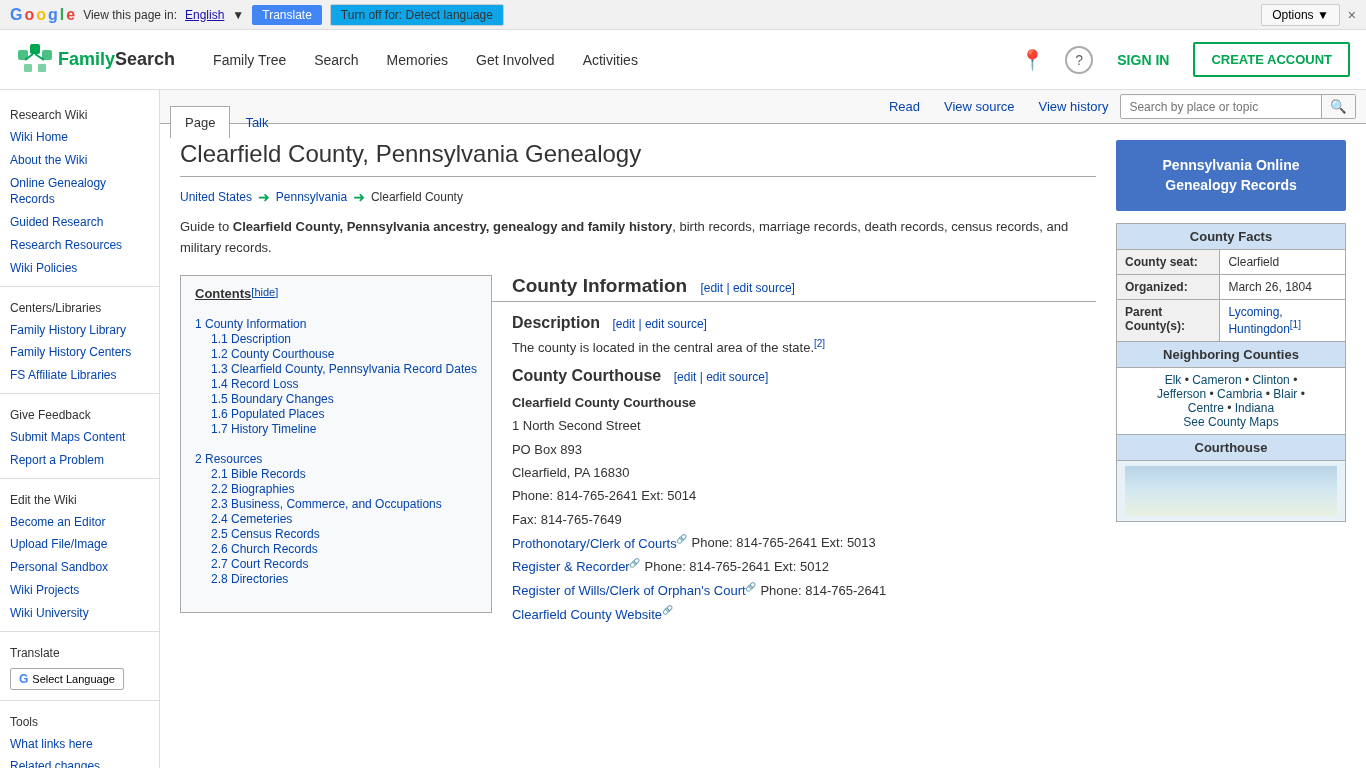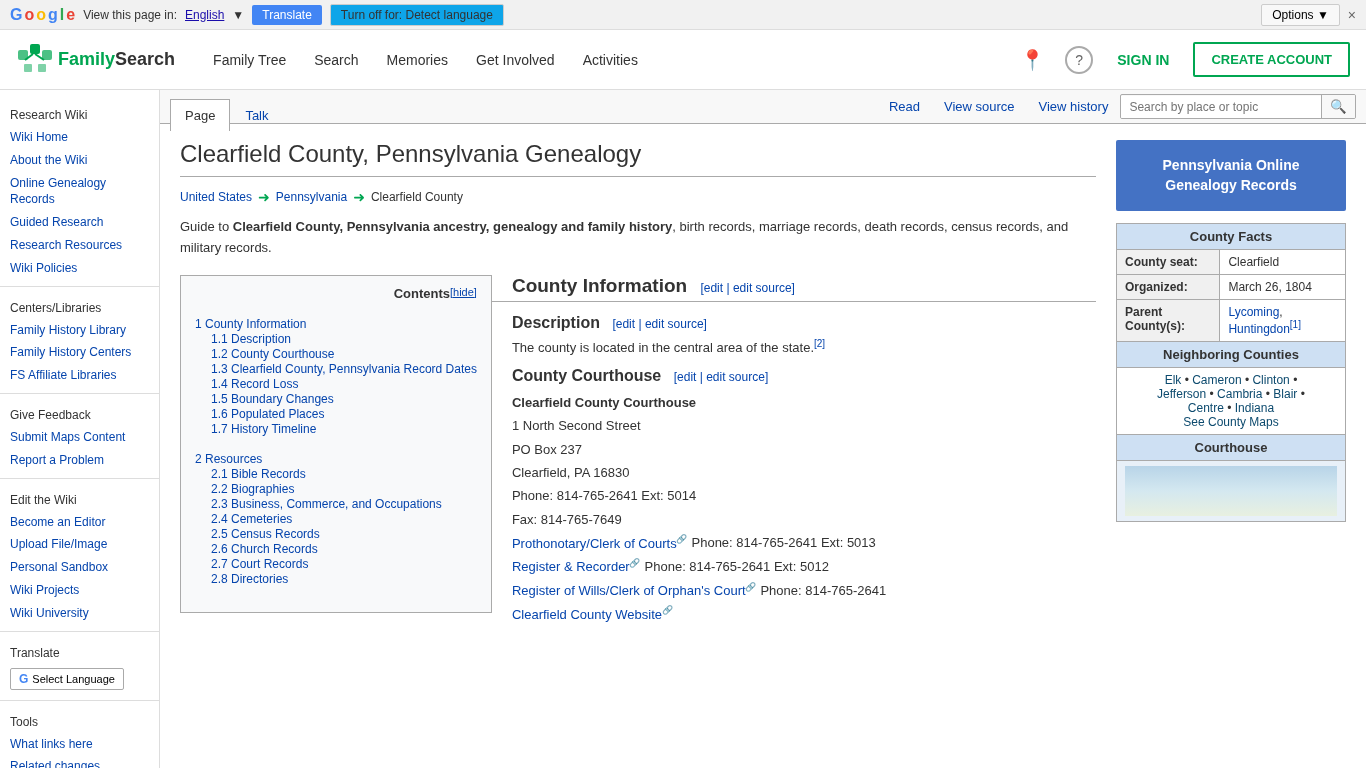--- a/index.html
+++ b/index.html
@@ -102,21 +102,21 @@
     .content-area { flex: 1; display: flex; flex-direction: column; }
 
     
     .tab-bar {
       display: flex; align-items: center; border-bottom: 1px solid #aaa;
       padding: 0 10px; background: #f8f8f8;
     }
     .tab {
       padding: 8px 14px; cursor: pointer; font-size: 13px;
       border: 1px solid transparent; border-bottom: none;
-      position: relative; top: 8px;
+      position: relative; top: 15px;
     }
     .tab.active {
       background: #fff; border-color: #aaa;
       border-bottom-color: #fff; color: #333;
     }
     .tab:not(.active) { color: #0645ad; }
     .tab-spacer { flex: 1; }
     .tab-action { color: #0645ad; font-size: 13px; padding: 8px 12px; cursor: pointer; }
     .search-wiki {
       display: flex; align-items: center; border: 1px solid #aaa;
@@ -150,21 +150,21 @@
     
     .contents-box {
       border: 1px solid #aaa; background: #f8f9fa;
       padding: 10px 14px; display: inline-block;
       min-width: 280px; max-width: 320px;
       float: left; margin-right: 20px; margin-bottom: 10px;
       font-size: 12px;
     }
     .contents-title {
       font-weight: bold; font-size: 13px; margin-bottom: 12px;
-      display: flex; justify-content: flex-end;
+      display: flex; justify-content: flex-start; text-decoration: underline;
     }
     .contents-title a { color: #0645ad; font-weight: normal; font-size: 11px; }
     .toc-list { list-style: none; }
     .toc-item { margin: 16px 0; }
     .toc-item a { color: #0645ad; text-decoration: none; }
     .toc-sub { padding-left: 16px; list-style: none; }
     .toc-sub .toc-item { margin: 1px 0; }
 
     
     .section-h2 { font-size: 19px; font-weight: bold; border-bottom: 1px solid #aaa; padding-bottom: 4px; margin: 16px 0 8px; }
@@ -377,21 +377,21 @@
 
             <div class="section-h3">
               County Courthouse
               <span class="edit-link">
                 [<a href="#">edit</a> | <a href="#">edit source</a>]
               </span>
             </div>
             <div class="address-block">
               <strong>Clearfield County Courthouse</strong><br>
               <span>1 North Second Street</span><br>
-              <span>PO Box 237</span><br>
+              <span>PO Box 893</span><br>
               <span>Clearfield, PA 16830</span><br>
               <span>Phone: 814-765-2641 Ext: 5014</span><br>
               <span>Fax: 814-765-7649</span><br>
               <a href="#" class="ext-link">Prothonotary/Clerk of Courts</a>
               <span> Phone: 814-765-2641 Ext: 5013</span><br>
               <a href="#" class="ext-link">Register &amp; Recorder</a>
               <span> Phone: 814-765-2641 Ext: 5012</span><br>
               <a href="#" class="ext-link">Register of Wills/Clerk of Orphan's Court</a>
               <span> Phone: 814-765-2641</span><br>
               <a href="#" class="ext-link">Clearfield County Website</a>

